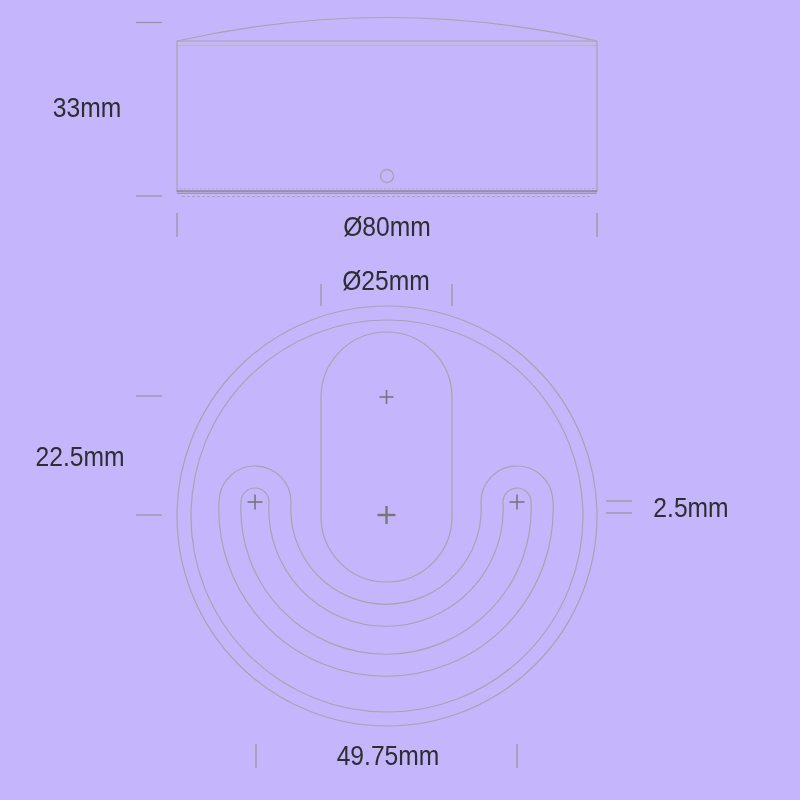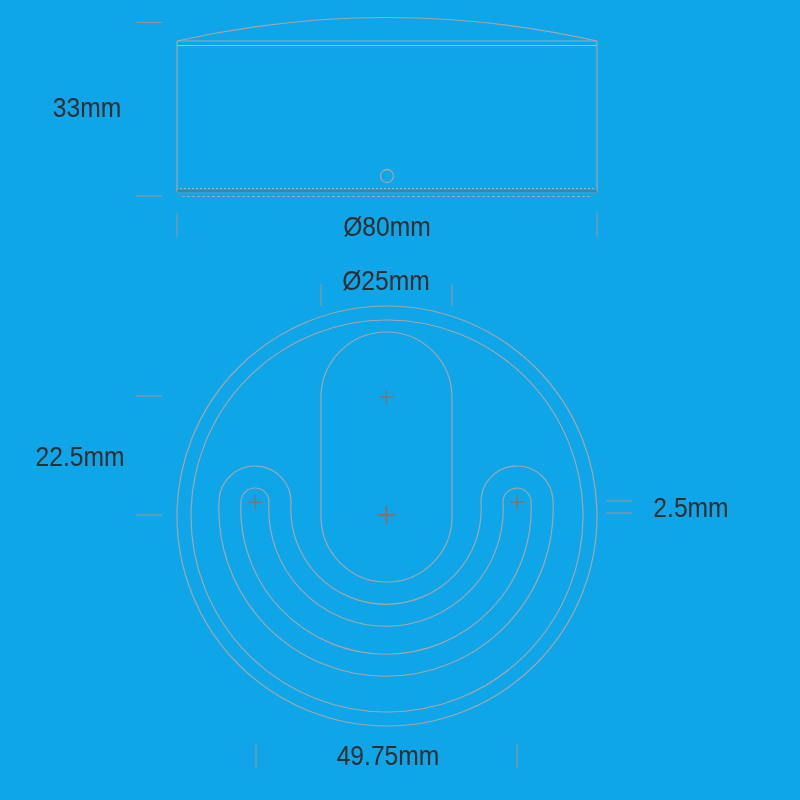--- a/index.html
+++ b/index.html
@@ -1,19 +1,19 @@
 <!DOCTYPE html>
 <html><head>
 <meta charset="utf-8">
 <style>
   html,body{margin:0;padding:0;background:#ffffff;}
   .canvas{
     position:relative;
     width:800px;height:800px;
-    background:#0ea5e9;
+    background:#c4b5fd;
     overflow:hidden;
     font-family:"Liberation Sans", sans-serif;
   }
   .canvas svg{position:absolute;left:0;top:0;}
   .dim-label{
     position:absolute;
     transform:translate(-50%,-50%) scaleX(0.88);
     font-size:28px;
     font-weight:500;
     color:#2e2e2e;

